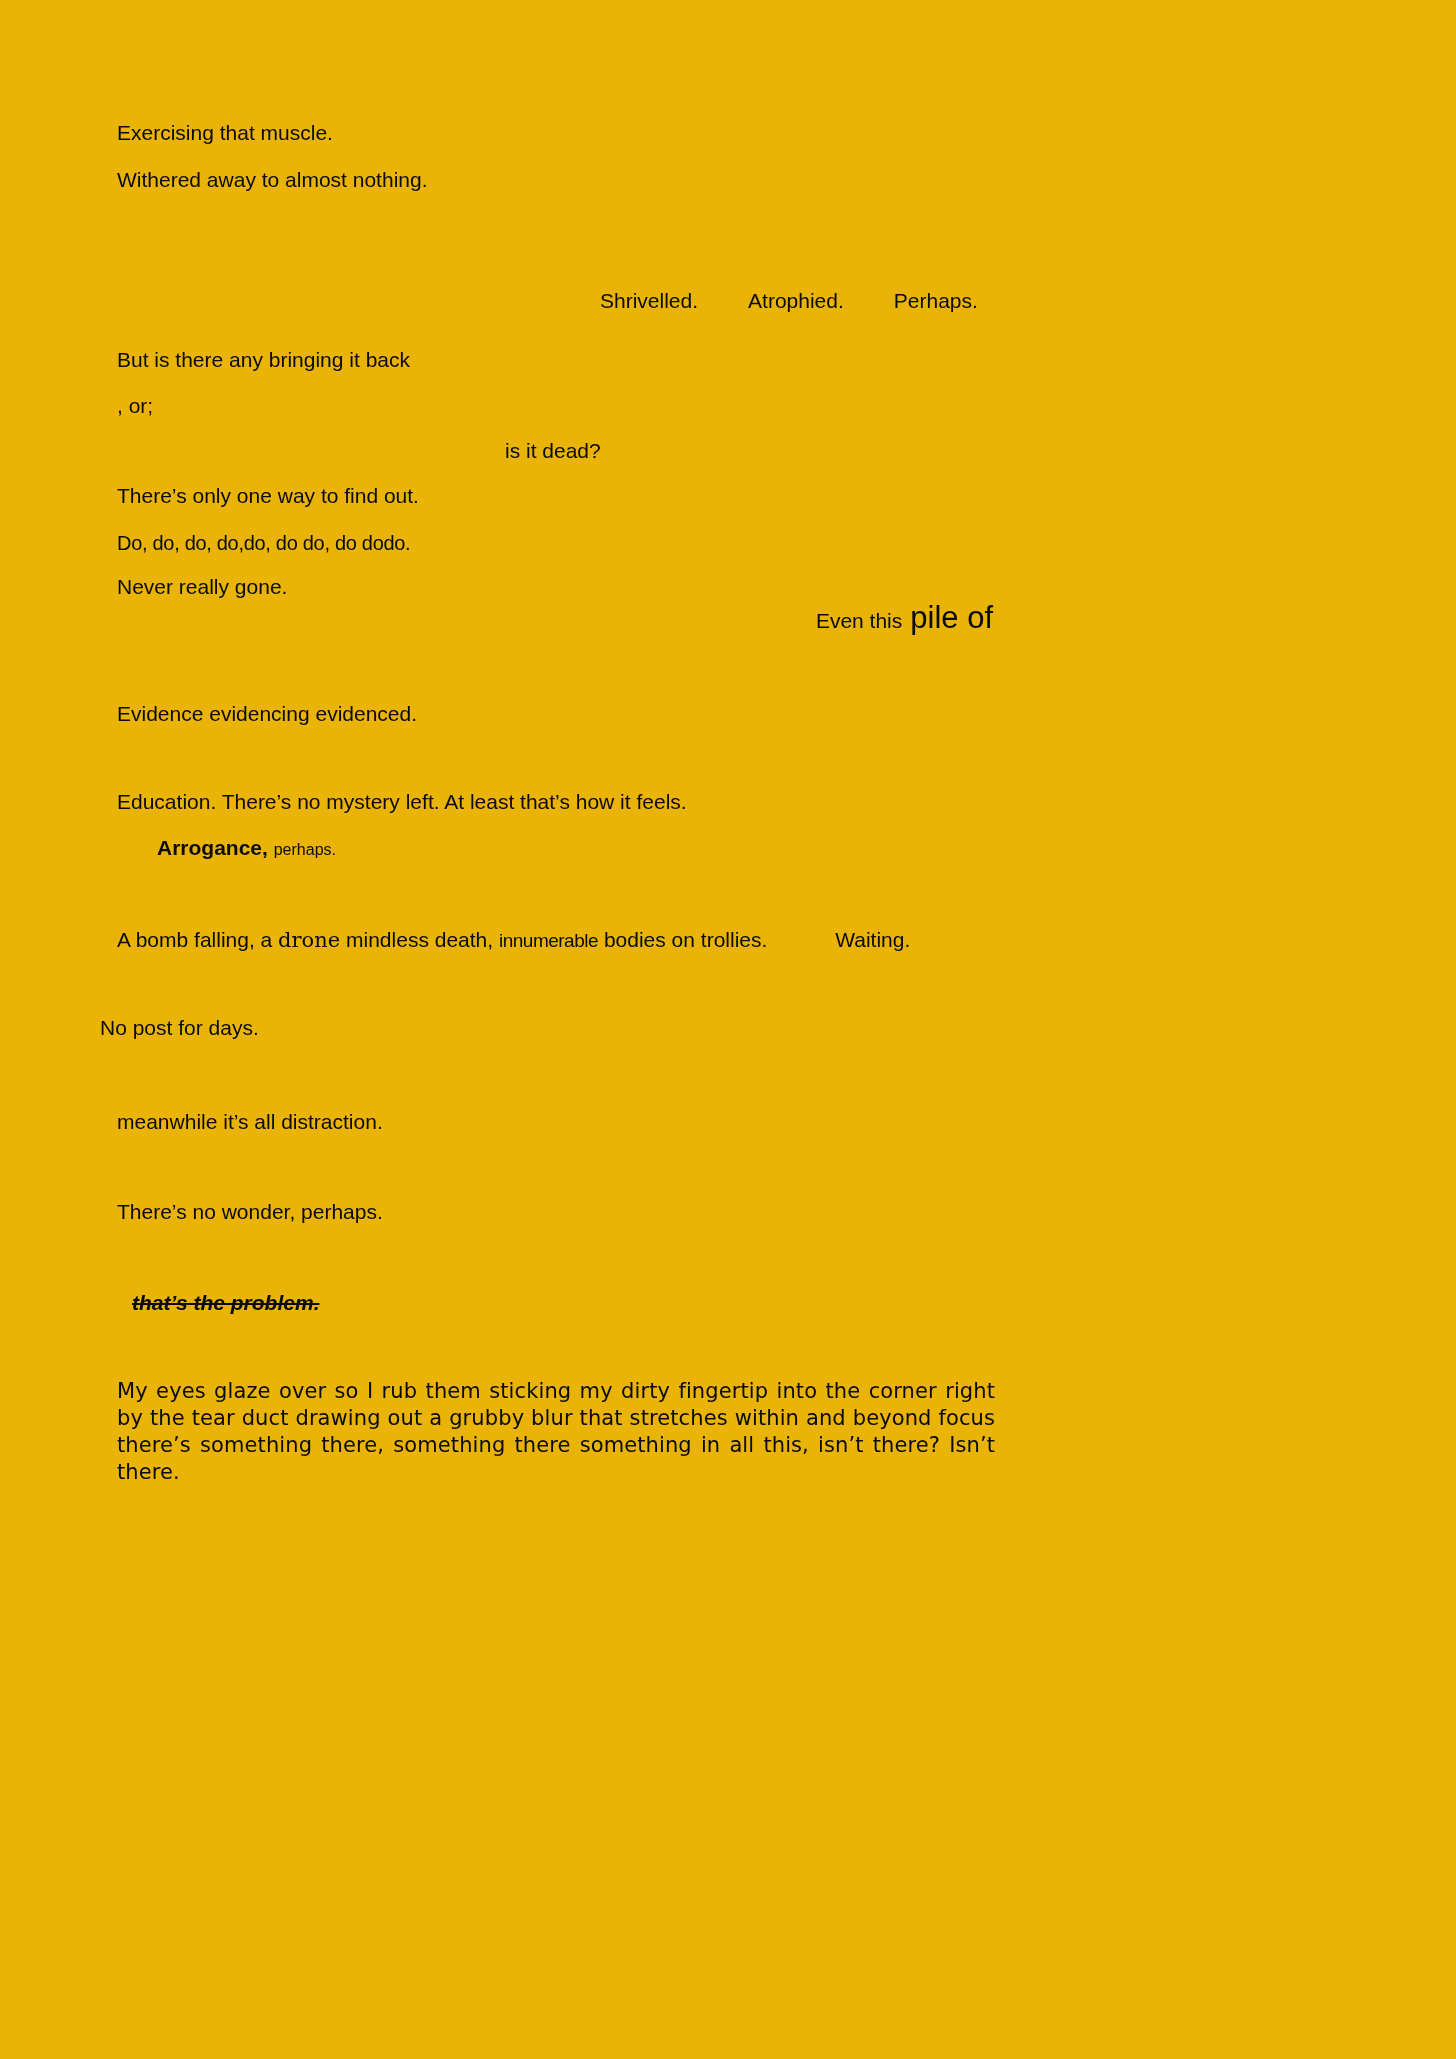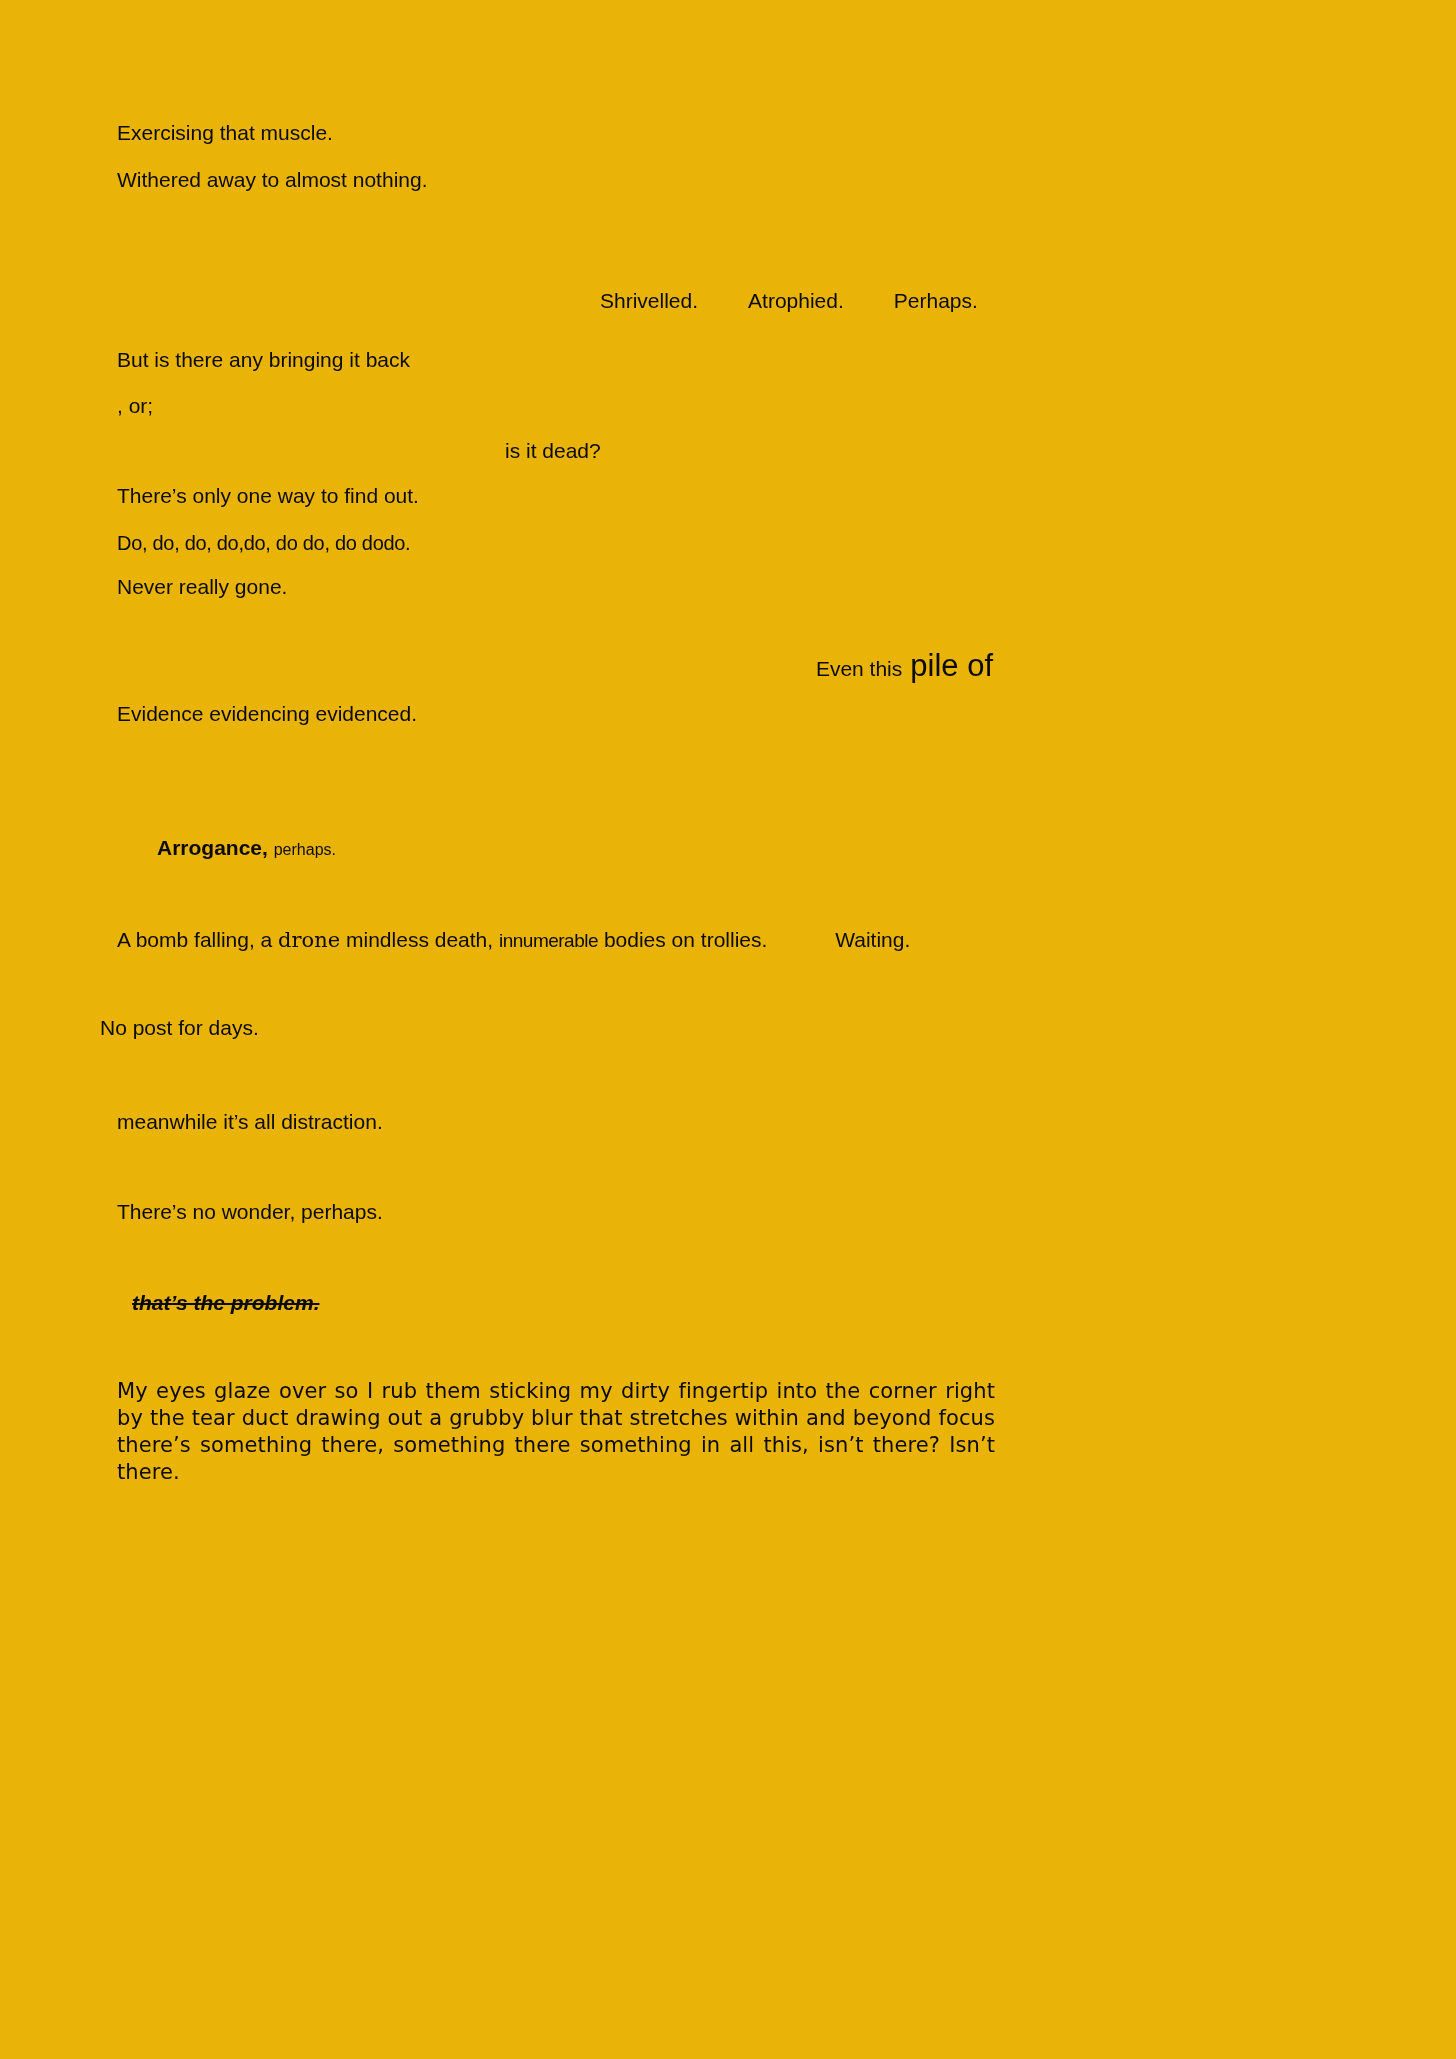--- a/index.html
+++ b/index.html
@@ -95,27 +95,28 @@
   <div class="t" style="left:117px; top:393px;">, or;</div>
 
   <div class="t" style="left:505px; top:438px;">is it dead?</div>
 
   <div class="t" style="left:117px; top:483px;">There’s only one way to find out.</div>
 
   <div class="t italic-do" style="left:117px; top:531px;">Do, do, do, do,do, do do, do dodo.</div>
 
   <div class="t" style="left:117px; top:574px;">Never really gone.</div>
 
-  <div class="t even-this-row" style="right:463px; top:599px;margin-top:48px;">
+  <div class="t even-this-row" style="right:463px; top:599px;">
     <span class="even-this">Even this</span>
     <span class="pile-of">pile of</span>
   </div>
 
   <div class="t" style="left:117px; top:701px;">Evidence evidencing evidenced.</div>
 
+  <div class="t" style="left:117px; top:789px;">Education. There’s no mystery left. At least that’s how it feels.</div>
 
   <div class="t" style="left:117px; top:835px;">
     <span class="bold">Arrogance,</span>
     <span class="small-after">perhaps.</span>
   </div>
 
   <div class="t" style="left:117px; top:927px;">
     <span>A bomb falling, a</span>
     <span class="serif-word">drone</span>
     <span>mindless death,</span>

